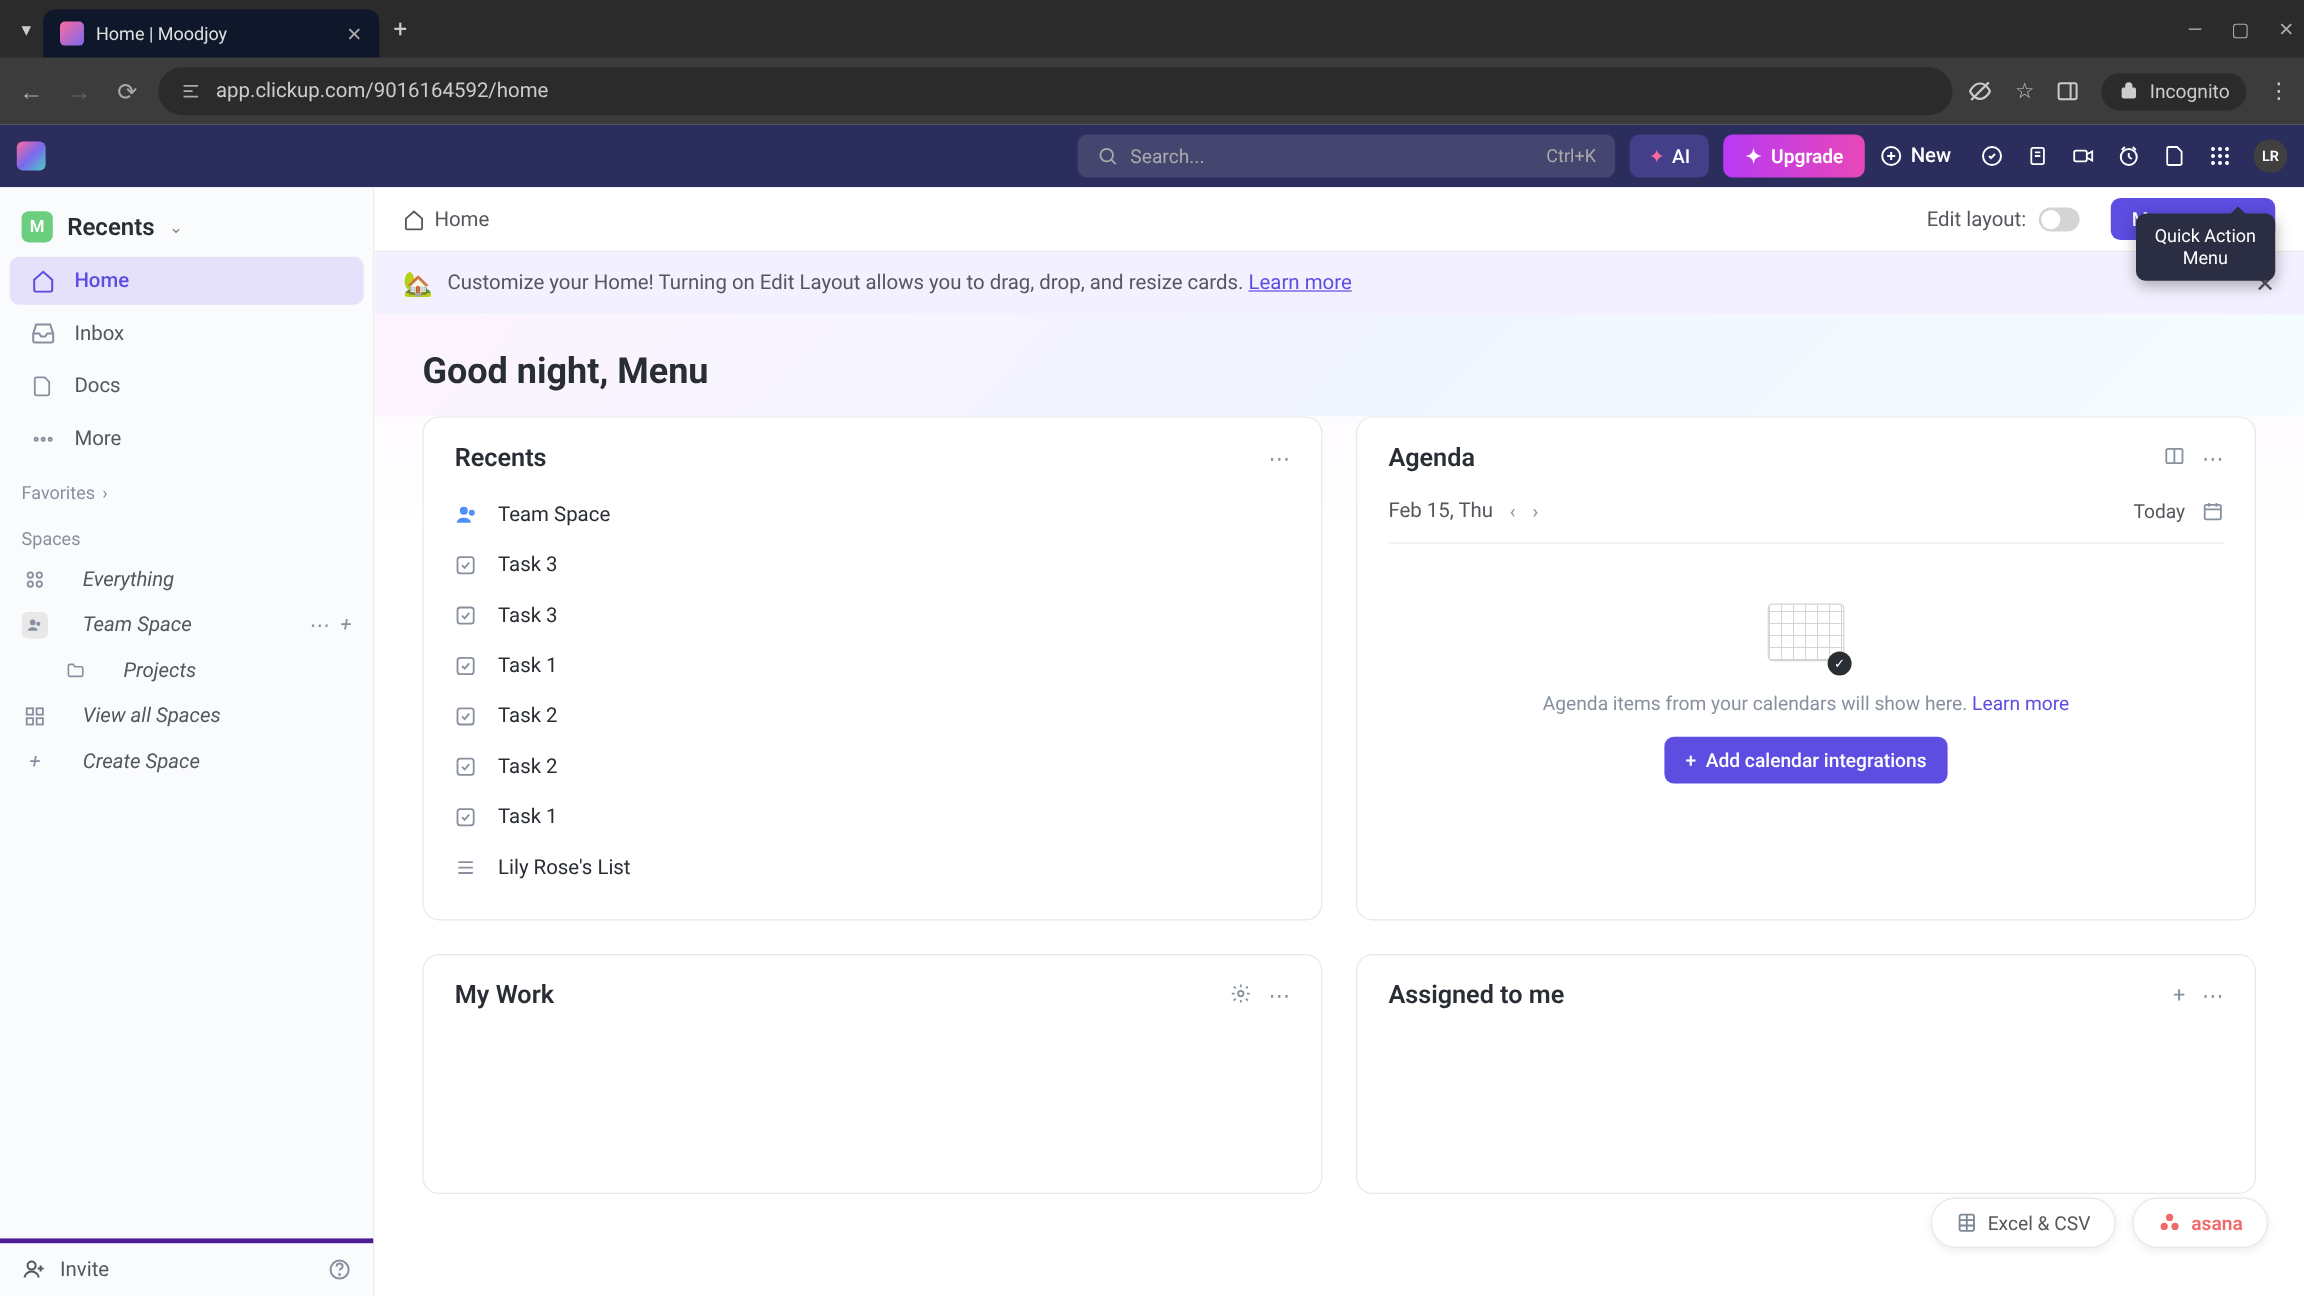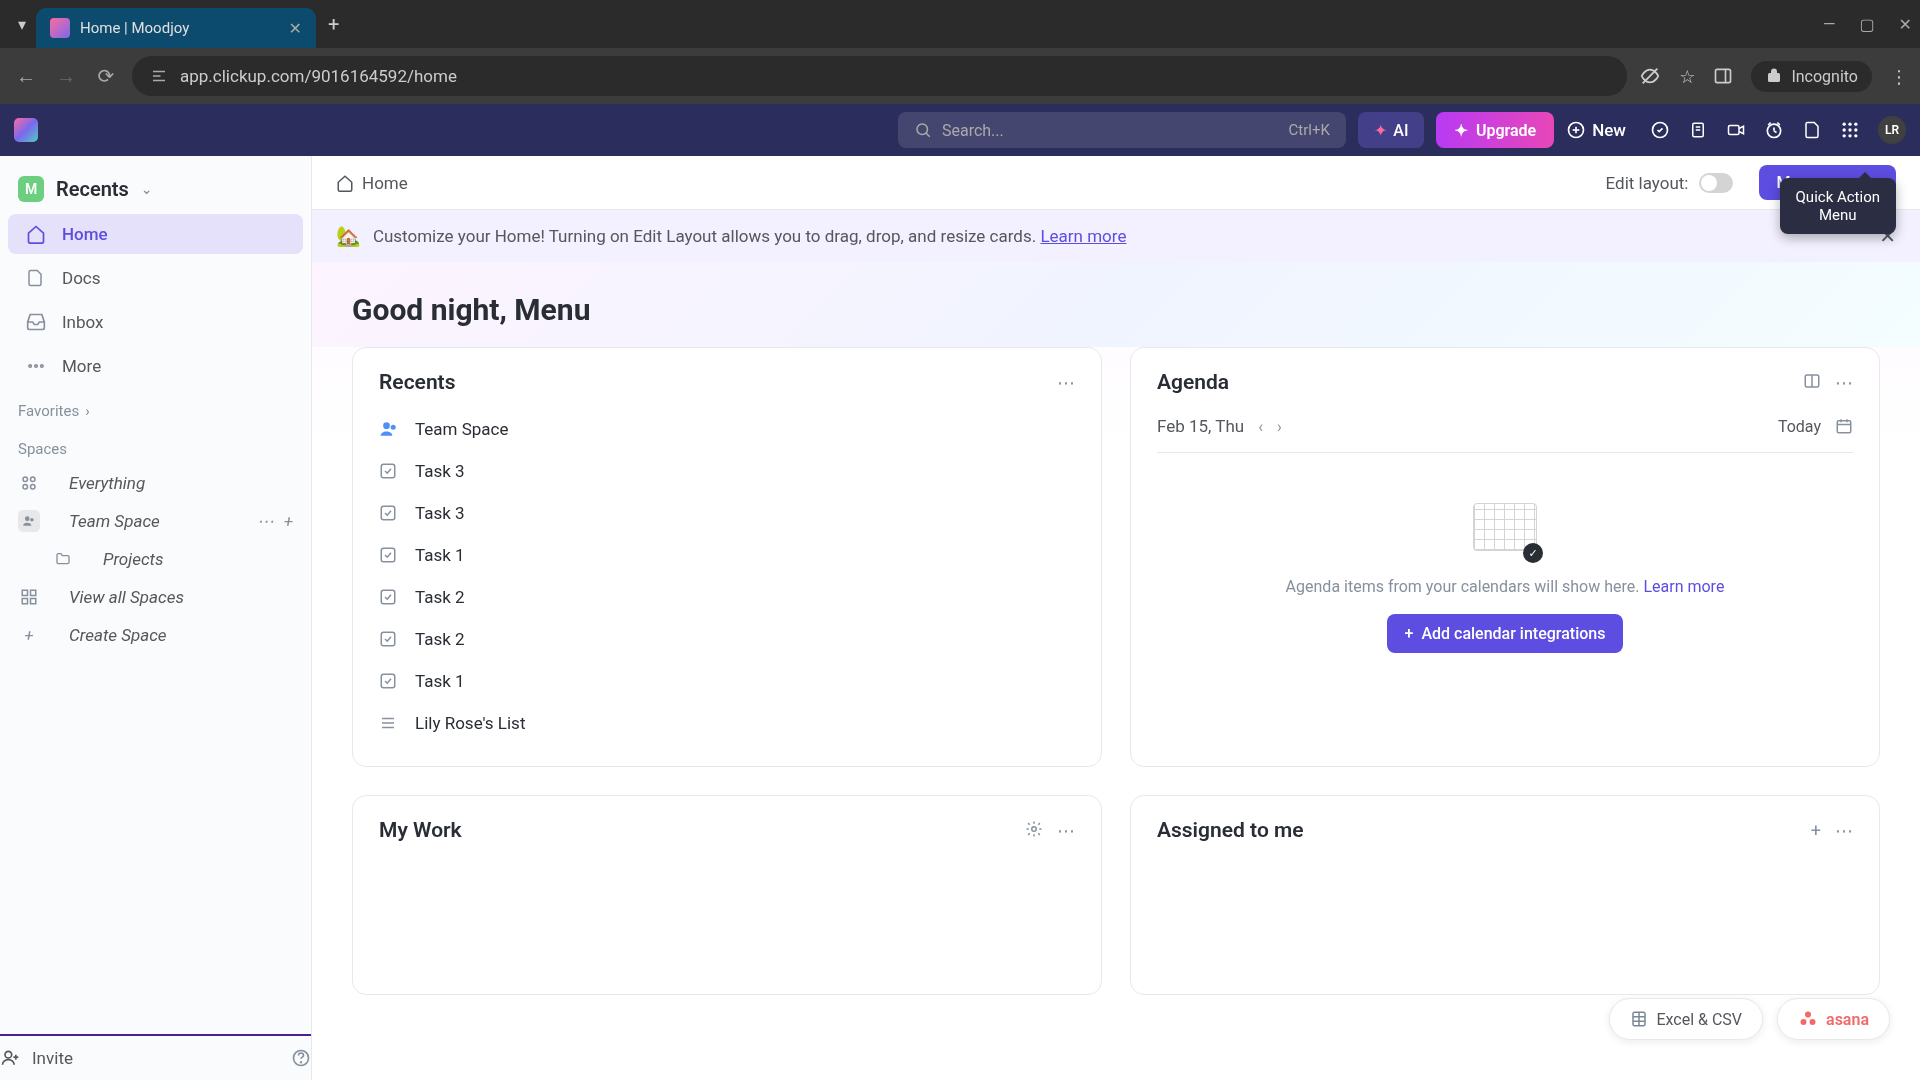--- a/index.html
+++ b/index.html
@@ -1,21 +1,21 @@
 <!DOCTYPE html>
 <html><head>
 <meta charset="utf-8">
 <style>
 * { margin: 0; padding: 0; box-sizing: border-box; font-family: -apple-system, BlinkMacSystemFont, "Segoe UI", Roboto, sans-serif; }
 body { width: 1920px; height: 1080px; overflow: hidden; background: #2b2b2b; transform-origin: top left; }
 
 
 .browser-top { background: #2b2b2b; height: 48px; display: flex; align-items: center; padding: 0 8px; }
 .tab-dropdown { width: 28px; height: 28px; display: flex; align-items: center; justify-content: center; color: #ccc; cursor: pointer; }
-.browser-tab { background: #0c4a6e; border-radius: 10px 10px 0 0; height: 40px; margin-top: 8px; display: flex; align-items: center; padding: 0 14px; gap: 10px; min-width: 280px; color: #e0e0e0; font-size: 15px; }
+.browser-tab { background: #0f172a; border-radius: 10px 10px 0 0; height: 40px; margin-top: 8px; display: flex; align-items: center; padding: 0 14px; gap: 10px; min-width: 280px; color: #e0e0e0; font-size: 15px; }
 .tab-favicon { width: 20px; height: 20px; background: linear-gradient(135deg, #ff6b9d, #7b68ee); border-radius: 4px; }
 .tab-close { color: #aaa; margin-left: auto; font-size: 16px; cursor: pointer; }
 .new-tab { color: #ccc; margin-left: 12px; font-size: 20px; cursor: pointer; }
 .window-controls { margin-left: auto; display: flex; gap: 24px; color: #aaa; font-size: 16px; }
 .window-controls span { cursor: pointer; }
 
 
 .browser-bar { background: #3c3c3c; height: 56px; display: flex; align-items: center; padding: 0 12px; gap: 12px; }
 .nav-btn { color: #aaa; font-size: 20px; cursor: pointer; width: 28px; text-align: center; }
 .address-input { flex: 1; background: #2b2b2b; border-radius: 28px; height: 40px; display: flex; align-items: center; padding: 0 18px; gap: 12px; color: #ccc; font-size: 17px; }
@@ -54,21 +54,21 @@
 .nav-item.active { background: #e5e1fa; color: #5d4de0; font-weight: 500; }
 .nav-ico { width: 22px; text-align: center; font-size: 18px; color: #87909e; }
 .nav-item.active .nav-ico { color: #5d4de0; }
 .section-label { font-size: 15px; color: #87909e; padding: 14px 18px 6px; display: flex; align-items: center; gap: 6px; cursor: pointer; }
 .space-item { display: flex; align-items: center; gap: 29px; padding: 8px 18px; font-size: 17px; color: #54575c; cursor: pointer; font-style: italic; }
 .space-item .actions { margin-left: auto; display: flex; gap: 10px; color: #87909e; visibility: hidden; }
 .space-item.shown .actions { visibility: visible; }
 .space-ico { width: 22px; height: 22px; display: flex; align-items: center; justify-content: center; color: #87909e; }
 .space-ico.team { background: #e8e8e8; border-radius: 5px; font-size: 13px; }
 .sub-item { padding-left: 52px; }
-.sidebar-footer { margin-top: auto; border-top: 2px solid #4c1d95; padding: 12px 0; display: flex; align-items: flex-end; justify-content: space-between; }
+.sidebar-footer { margin-top: auto; border-top: 4px solid #4c1d95; padding: 12px 18px; display: flex; align-items: flex-end; justify-content: space-between; }
 .invite-btn { display: flex; align-items: center; gap: 12px; font-size: 17px; color: #54575c; cursor: pointer; }
 
 
 .content { flex: 1; overflow-y: auto; background: #fff; }
 .content-header { height: 54px; border-bottom: 1px solid #e8e8e8; display: flex; align-items: center; padding: 0 24px; gap: 12px; }
 .breadcrumb-home { display: flex; align-items: center; gap: 8px; font-size: 17px; color: #54575c; }
 .layout-toggle { margin-left: auto; display: flex; align-items: center; gap: 10px; font-size: 17px; color: #54575c; }
 .toggle-sw { width: 34px; height: 20px; background: #d4d4d4; border-radius: 10px; position: relative; cursor: pointer; }
 .toggle-sw::after { content: ""; position: absolute; width: 16px; height: 16px; background: #fff; border-radius: 50%; top: 2px; left: 2px; }
 .manage-btn { background: #5d4de0; color: #fff; font-weight: 500; padding: 8px 18px; border-radius: 8px; font-size: 16px; margin-left: 14px; cursor: pointer; }
@@ -270,34 +270,34 @@
       <div class="nav-item active">
         <span class="nav-ico">
             <svg width="20" height="20" viewBox="0 0 24 24" fill="none" stroke="currentColor" stroke-width="2">
               <path d="M3 11l9-8 9 8v10a2 2 0 01-2 2H5a2 2 0 01-2-2z"></path>
             </svg>
           </span>
         <span>Home</span>
       </div>
       <div class="nav-item">
         <span class="nav-ico">
-            <svg width="18" height="20" viewBox="0 0 24 24" fill="none" stroke="currentColor" stroke-width="2">
-              <path d="M6 2h9l5 5v13a2 2 0 01-2 2H6a2 2 0 01-2-2V4a2 2 0 012-2z"></path>
-            </svg>
-          </span>
-        <span>Docs</span>
-      </div>
-      <div class="nav-item">
-        <span class="nav-ico">
             <svg width="20" height="20" viewBox="0 0 24 24" fill="none" stroke="currentColor" stroke-width="2">
               <path d="M22 12h-6l-2 3h-4l-2-3H2"></path>
               <path d="M5 3h14l3 9v7a2 2 0 01-2 2H4a2 2 0 01-2-2v-7z"></path>
             </svg>
           </span>
         <span>Inbox</span>
+      </div>
+      <div class="nav-item">
+        <span class="nav-ico">
+            <svg width="18" height="20" viewBox="0 0 24 24" fill="none" stroke="currentColor" stroke-width="2">
+              <path d="M6 2h9l5 5v13a2 2 0 01-2 2H6a2 2 0 01-2-2V4a2 2 0 012-2z"></path>
+            </svg>
+          </span>
+        <span>Docs</span>
       </div>
       <div class="nav-item">
         <span class="nav-ico">
             <svg width="20" height="20" viewBox="0 0 24 24" fill="none" stroke="currentColor" stroke-width="2">
               <circle cx="12" cy="12" r="1.5"></circle>
               <circle cx="5" cy="12" r="1.5"></circle>
               <circle cx="19" cy="12" r="1.5"></circle>
             </svg>
           </span>
         <span>More</span>

